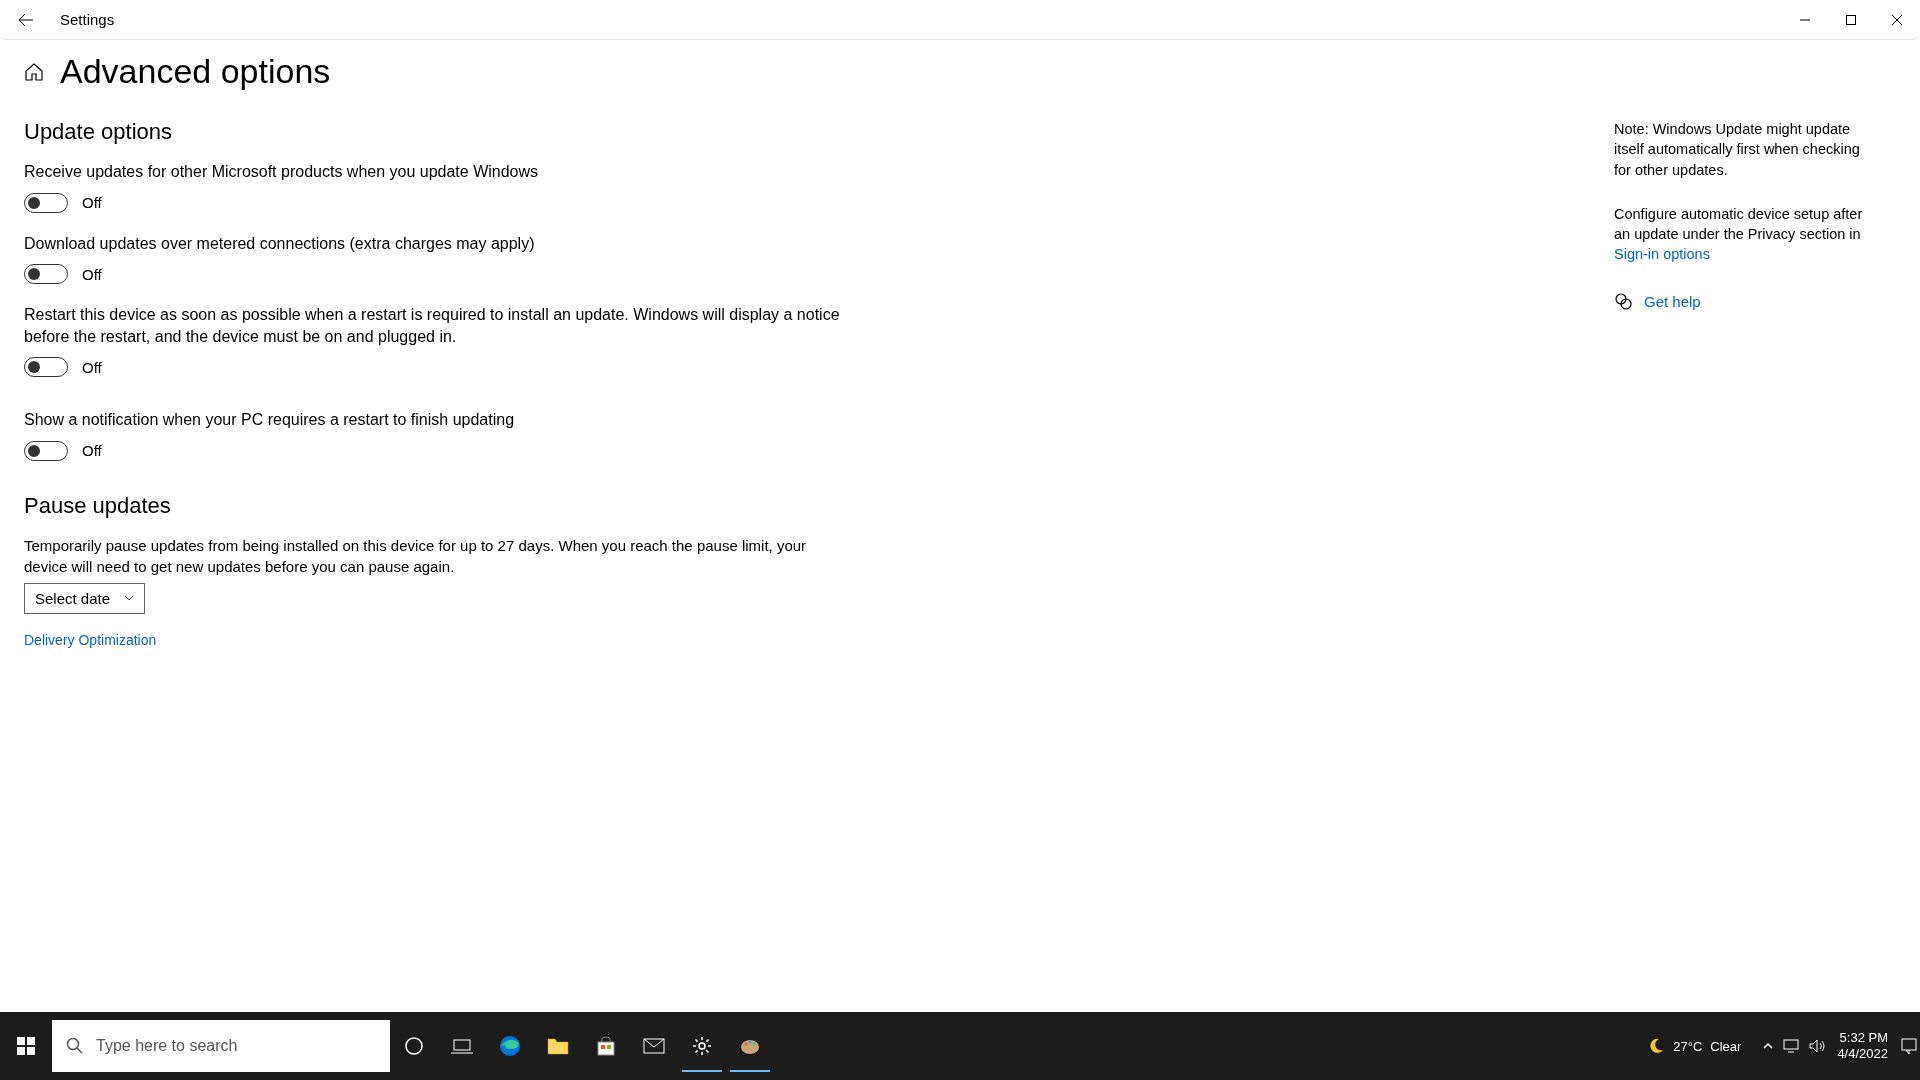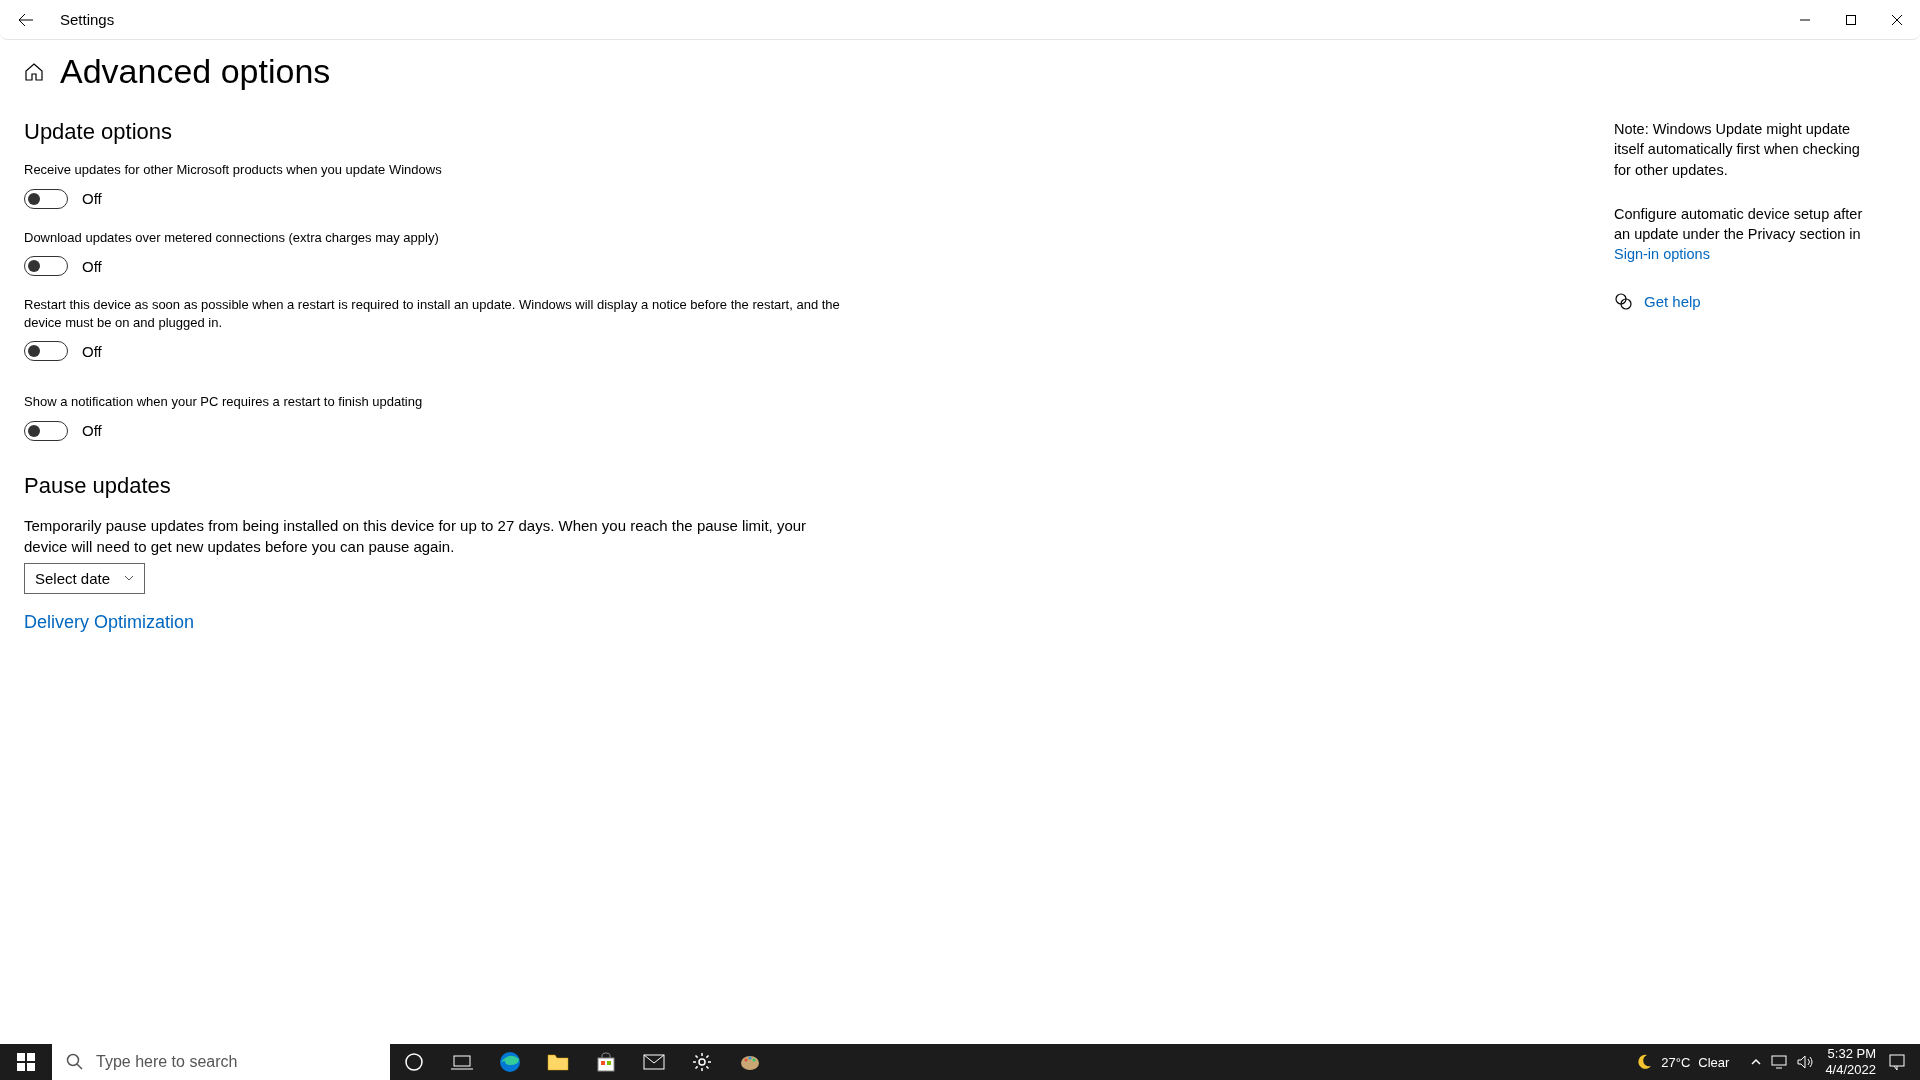--- a/index.html
+++ b/index.html
@@ -18,45 +18,45 @@
   .home-icon { width: 20px; height: 20px; }
   .page-title { font-size: 34px; font-weight: 400; }
 
   
   .wrapper { display: flex; padding: 20px 24px 0 24px; }
   .main-col { flex: 1; max-width: 840px; }
   .side-col { width: 250px; margin-left: auto; margin-right: 32px; font-size: 14.5px; line-height: 1.4; }
 
   .section-title { font-size: 22px; font-weight: 400; margin-bottom: 16px; }
   .section { margin-bottom: 32px; }
-  .option-desc { font-size: 13px; margin-bottom: 10px; line-height: 1.35; }
+  .option-desc { font-size: 16px; margin-bottom: 10px; line-height: 1.35; }
   .toggle-row { display: flex; align-items: center; gap: 14px; margin-bottom: 20px; }
   .toggle { width: 44px; height: 20px; border: 1px solid #333; border-radius: 10px; position: relative; cursor: pointer; background: #fff; }
   .toggle::after { content: ""; position: absolute; left: 3px; top: 3px; width: 12px; height: 12px; background: #333; border-radius: 50%; }
   .toggle-label { font-size: 15px; }
 
   .paragraph { font-size: 15px; margin-bottom: 6px; line-height: 1.4; max-width: 820px; }
   .field-label { font-size: 15px; margin-bottom: 6px; margin-top: 8px; }
   .dropdown { border: 1px solid #666; padding: 6px 34px 6px 10px; font-size: 15px; display: inline-flex; position: relative; cursor: pointer; background: #fff; }
   .dropdown .chev { position: absolute; right: 10px; top: 50%; transform: translateY(-50%); }
-  .link-item { display: block; font-size: 18px; color: #0067c0; margin-top: 18px; cursor: pointer; }
+  .link-item { display: block; font-size: 14px; color: #0067c0; margin-top: 18px; cursor: pointer; }
 
   .side-note { margin-bottom: 24px; }
   .inline-link { color: #0067c0; cursor: pointer; }
   .help-row { display: flex; align-items: center; gap: 12px; margin-top: 26px; cursor: pointer; }
   .help-text { color: #0067c0; font-size: 15px; }
 
   
-  .taskbar { position: absolute; bottom: 0; left: 0; right: 0; height: 36px; background: #1c1c1c; display: flex; align-items: center; color: #fff; }
+  .taskbar { position: absolute; bottom: 0; left: 0; right: 0; height: 68px; background: #1c1c1c; display: flex; align-items: center; color: #fff; }
   .start-btn { width: 52px; height: 52px; display: flex; align-items: center; justify-content: center; cursor: pointer; }
   .search-box { width: 338px; height: 52px; background: #fff; display: flex; align-items: center; padding: 0 14px; gap: 12px; color: #555; font-size: 16px; }
   .task-icons { display: flex; align-items: center; }
   .task-icon { width: 48px; height: 52px; display: flex; align-items: center; justify-content: center; cursor: pointer; position: relative; }
   .task-icon.active::after { content: ""; position: absolute; bottom: 0; left: 4px; right: 4px; height: 2px; background: #76b9ed; }
-  .tray { margin-left: auto; display: flex; align-items: center; gap: 12px; padding-right: 14px; font-size: 13px; }
+  .tray { margin-left: auto; display: flex; align-items: center; gap: 12px; padding-right: 2px; font-size: 13px; }
   .tray-group { display: flex; align-items: center; gap: 10px; }
   .tray-datetime { text-align: right; line-height: 1.2; }
   .weather { display: flex; align-items: center; gap: 8px; margin-right: 10px; }
 </style>
 </head>
 <body>
 
 <div class="title-bar">
   <div class="title-left">
     <div class="back-btn">

